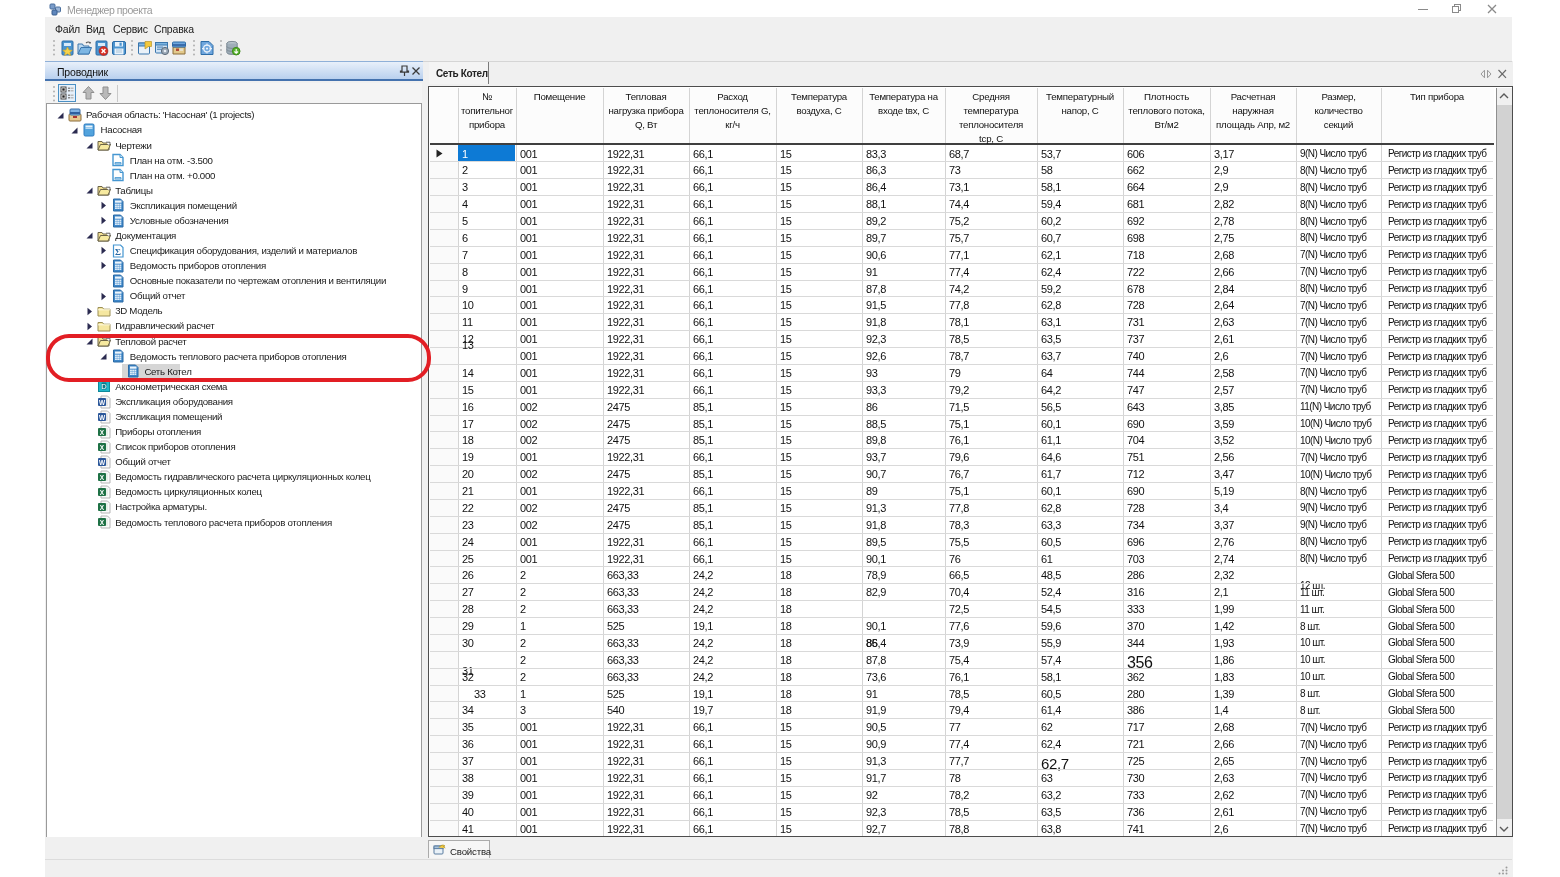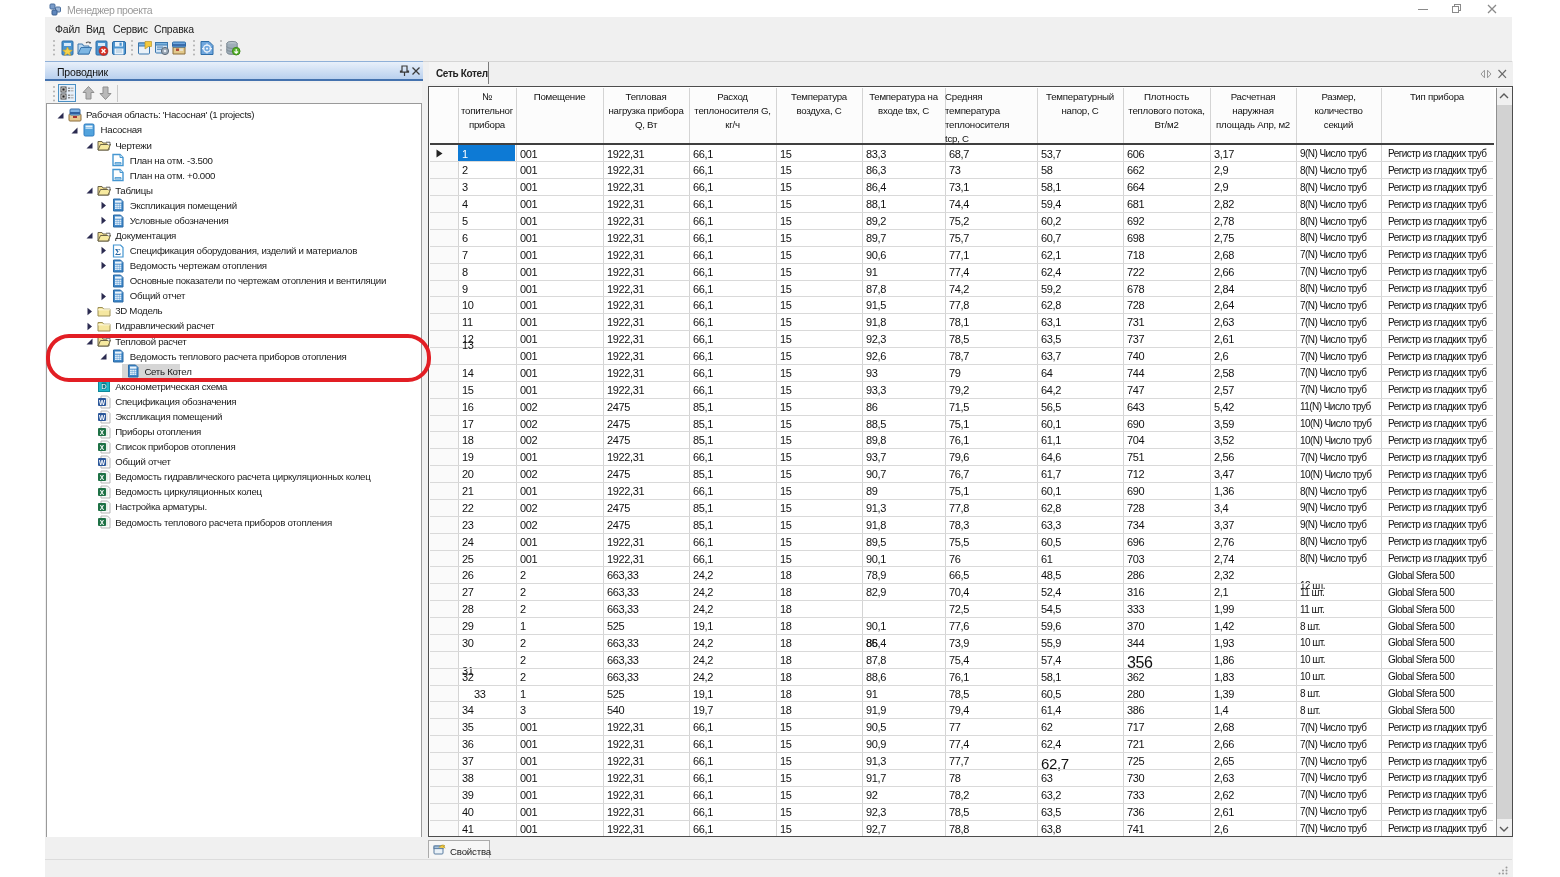--- a/index.html
+++ b/index.html
@@ -275,21 +275,21 @@
       <rect x="6.2" y="5.6" width="1.9" height="1.6"></rect>
       <rect x="8.4" y="5.6" width="1.9" height="1.6"></rect>
       <rect x="4" y="7.5" width="1.9" height="1.6"></rect>
       <rect x="6.2" y="7.5" width="1.9" height="1.6"></rect>
       <rect x="8.4" y="7.5" width="1.9" height="1.6"></rect>
       <rect x="4" y="9.4" width="1.9" height="1.6"></rect>
       <rect x="6.2" y="9.4" width="1.9" height="1.6"></rect>
       <rect x="8.4" y="9.4" width="1.9" height="1.6"></rect>
     </g>
   </svg>
-<div class="txt" style="left:129.8px;top:260.1px;font-size:9.7px;letter-spacing:-0.3px;color:#1a1a1a">Ведомость чертежам отопления</div>
+<div class="txt" style="left:129.8px;top:260.1px;font-size:9.7px;letter-spacing:-0.3px;color:#1a1a1a">Ведомость приборов отопления</div>
 <svg class="ab" style="left:111.3px;top:273.88px" width="14" height="14" viewBox="0 0 14 14">
     <path d="M2.5 1 L9.5 1 L12 3.5 L12 13 L2.5 13 Z" fill="#3f87c9" stroke="#2a6aa5" stroke-width="1"></path>
     <rect x="4" y="2.5" width="6.5" height="2.2" fill="#eef6fc"></rect>
     <g fill="#dcebf7">
       <rect x="4" y="5.6" width="1.9" height="1.6"></rect>
       <rect x="6.2" y="5.6" width="1.9" height="1.6"></rect>
       <rect x="8.4" y="5.6" width="1.9" height="1.6"></rect>
       <rect x="4" y="7.5" width="1.9" height="1.6"></rect>
       <rect x="6.2" y="7.5" width="1.9" height="1.6"></rect>
       <rect x="8.4" y="7.5" width="1.9" height="1.6"></rect>
@@ -389,21 +389,21 @@
     <path d="M4 1 L10.5 1 L13 3.5 L13 13 L4 13 Z" fill="#fbfbfb" stroke="#b5b5b5" stroke-width="1"></path>
     <g stroke="#c9c9c9" stroke-width="0.8">
       <path d="M6 4 L11 4"></path>
       <path d="M6 6 L11 6"></path>
       <path d="M6 8 L11 8"></path>
       <path d="M6 10 L11 10"></path>
     </g>
     <rect x="1" y="3" width="8" height="8" rx="1" fill="#2b579a"></rect>
     <text x="5" y="9.6" font-size="6.5" font-weight="bold" fill="#fff" text-anchor="middle" font-family="Liberation Sans">W</text>
   </svg>
-<div class="txt" style="left:115.2px;top:395.8px;font-size:9.7px;letter-spacing:-0.3px;color:#1a1a1a">Спецификация обозначения</div>
+<div class="txt" style="left:115.2px;top:395.8px;font-size:9.7px;letter-spacing:-0.3px;color:#1a1a1a">Экспликация оборудования</div>
 <svg class="ab" style="left:96.7px;top:409.6px" width="14" height="14" viewBox="0 0 14 14">
     <path d="M4 1 L10.5 1 L13 3.5 L13 13 L4 13 Z" fill="#fbfbfb" stroke="#b5b5b5" stroke-width="1"></path>
     <g stroke="#c9c9c9" stroke-width="0.8">
       <path d="M6 4 L11 4"></path>
       <path d="M6 6 L11 6"></path>
       <path d="M6 8 L11 8"></path>
       <path d="M6 10 L11 10"></path>
     </g>
     <rect x="1" y="3" width="8" height="8" rx="1" fill="#2b579a"></rect>
     <text x="5" y="9.6" font-size="6.5" font-weight="bold" fill="#fff" text-anchor="middle" font-family="Liberation Sans">W</text>
@@ -517,21 +517,21 @@
 <div class="ab" style="left:1209.5px;top:87.5px;width:1px;height:748.0px;background:#d4d4d4"></div>
 <div class="ab" style="left:1295.5px;top:87.5px;width:1px;height:748.0px;background:#d4d4d4"></div>
 <div class="ab" style="left:1380.5px;top:87.5px;width:1px;height:748.0px;background:#d4d4d4"></div>
 <div class="ab" style="left:429.5px;top:143.2px;width:1064.5px;height:1.8px;background:#3f3f3f"></div>
 <div class="ab" style="left:458px;top:89.5px;width:58px;text-align:center;font-size:9.7px;letter-spacing:-0.25px;line-height:14px;color:#111;white-space:nowrap">№<br>топительног<br>прибора</div>
 <div class="ab" style="left:516px;top:89.5px;width:87px;text-align:center;font-size:9.7px;letter-spacing:-0.25px;line-height:14px;color:#111;white-space:nowrap">Помещение</div>
 <div class="ab" style="left:603px;top:89.5px;width:86px;text-align:center;font-size:9.7px;letter-spacing:-0.25px;line-height:14px;color:#111;white-space:nowrap">Тепловая<br>нагрузка прибора<br>Q, Вт</div>
 <div class="ab" style="left:689px;top:89.5px;width:87px;text-align:center;font-size:9.7px;letter-spacing:-0.25px;line-height:14px;color:#111;white-space:nowrap">Расход<br>теплоносителя G,<br>кг/ч</div>
 <div class="ab" style="left:776px;top:89.5px;width:86px;text-align:center;font-size:9.7px;letter-spacing:-0.25px;line-height:14px;color:#111;white-space:nowrap">Температура<br>воздуха, С</div>
 <div class="ab" style="left:862px;top:89.5px;width:83px;text-align:center;font-size:9.7px;letter-spacing:-0.25px;line-height:14px;color:#111;white-space:nowrap">Температура на<br>входе tвх, С</div>
-<div class="ab" style="left:945px;top:89.5px;width:92px;font-size:9.7px;letter-spacing:-0.25px;line-height:14px;color:#111;white-space:nowrap">Средняя<br>температура<br>теплоносителя<br>tср, С</div>
+<div class="ab" style="left:945px;top:89.5px;width:92px;text-align:center;font-size:9.7px;letter-spacing:-0.25px;line-height:14px;color:#111;white-space:nowrap">Средняя<br>температура<br>теплоносителя<br>tср, С</div>
 <div class="ab" style="left:1037px;top:89.5px;width:86px;text-align:center;font-size:9.7px;letter-spacing:-0.25px;line-height:14px;color:#111;white-space:nowrap">Температурный<br>напор, С</div>
 <div class="ab" style="left:1123px;top:89.5px;width:87px;text-align:center;font-size:9.7px;letter-spacing:-0.25px;line-height:14px;color:#111;white-space:nowrap">Плотность<br>теплового потока,<br>Вт/м2</div>
 <div class="ab" style="left:1210px;top:89.5px;width:86px;text-align:center;font-size:9.7px;letter-spacing:-0.25px;line-height:14px;color:#111;white-space:nowrap">Расчетная<br>наружная<br>площадь Апр, м2</div>
 <div class="ab" style="left:1296px;top:89.5px;width:85px;text-align:center;font-size:9.7px;letter-spacing:-0.25px;line-height:14px;color:#111;white-space:nowrap">Размер,<br>количество<br>секций</div>
 <div class="ab" style="left:1381px;top:89.5px;width:112px;text-align:center;font-size:9.7px;letter-spacing:-0.25px;line-height:14px;color:#111;white-space:nowrap">Тип прибора</div>
 <div class="ab" style="left:458px;top:145.00px;width:57px;height:15.9px;background:#0d7ad5"></div>
 <svg class="ab" style="left:435px;top:148.80px" width="9" height="9" viewBox="0 0 9 9">
     <path d="M1.5 0.5 L7.5 4.5 L1.5 8.5 Z" fill="#222"></path>
   </svg>
 <div class="txt" style="left:462px;top:147.60px;font-size:11px;letter-spacing:-0.35px;color:#fff">1</div>
@@ -731,21 +731,21 @@
 <div class="ab" style="left:429.5px;top:397.62px;width:1063.5px;height:1px;background:#d9d9d9"></div>
 <div class="txt" style="left:462px;top:400.73px;font-size:11px;letter-spacing:-0.35px;color:#111">16</div>
 <div class="txt" style="left:520px;top:400.73px;font-size:11px;letter-spacing:-0.35px;color:#111">002</div>
 <div class="txt" style="left:607px;top:400.73px;font-size:11px;letter-spacing:-0.35px;color:#111">2475</div>
 <div class="txt" style="left:693px;top:400.73px;font-size:11px;letter-spacing:-0.35px;color:#111">85,1</div>
 <div class="txt" style="left:780px;top:400.73px;font-size:11px;letter-spacing:-0.35px;color:#111">15</div>
 <div class="txt" style="left:866px;top:400.73px;font-size:11px;letter-spacing:-0.35px;color:#111">86</div>
 <div class="txt" style="left:949px;top:400.73px;font-size:11px;letter-spacing:-0.35px;color:#111">71,5</div>
 <div class="txt" style="left:1041px;top:400.73px;font-size:11px;letter-spacing:-0.35px;color:#111">56,5</div>
 <div class="txt" style="left:1127px;top:400.73px;font-size:11px;letter-spacing:-0.35px;color:#111">643</div>
-<div class="txt" style="left:1214px;top:400.73px;font-size:11px;letter-spacing:-0.35px;color:#111">5,42</div>
+<div class="txt" style="left:1214px;top:400.73px;font-size:11px;letter-spacing:-0.35px;color:#111">3,85</div>
 <div class="txt" style="left:1300px;top:401.23px;font-size:10px;letter-spacing:-0.55px;color:#111">11(N) Число труб</div>
 <div class="txt" style="left:1388px;top:401.23px;font-size:10px;letter-spacing:-0.55px;color:#111">Регистр из гладких труб</div>
 <div class="ab" style="left:429.5px;top:414.50px;width:1063.5px;height:1px;background:#d9d9d9"></div>
 <div class="txt" style="left:462px;top:417.60px;font-size:11px;letter-spacing:-0.35px;color:#111">17</div>
 <div class="txt" style="left:520px;top:417.60px;font-size:11px;letter-spacing:-0.35px;color:#111">002</div>
 <div class="txt" style="left:607px;top:417.60px;font-size:11px;letter-spacing:-0.35px;color:#111">2475</div>
 <div class="txt" style="left:693px;top:417.60px;font-size:11px;letter-spacing:-0.35px;color:#111">85,1</div>
 <div class="txt" style="left:780px;top:417.60px;font-size:11px;letter-spacing:-0.35px;color:#111">15</div>
 <div class="txt" style="left:866px;top:417.60px;font-size:11px;letter-spacing:-0.35px;color:#111">88,5</div>
 <div class="txt" style="left:949px;top:417.60px;font-size:11px;letter-spacing:-0.35px;color:#111">75,1</div>
@@ -796,21 +796,21 @@
 <div class="ab" style="left:429.5px;top:482.00px;width:1063.5px;height:1px;background:#d9d9d9"></div>
 <div class="txt" style="left:462px;top:485.10px;font-size:11px;letter-spacing:-0.35px;color:#111">21</div>
 <div class="txt" style="left:520px;top:485.10px;font-size:11px;letter-spacing:-0.35px;color:#111">001</div>
 <div class="txt" style="left:607px;top:485.10px;font-size:11px;letter-spacing:-0.35px;color:#111">1922,31</div>
 <div class="txt" style="left:693px;top:485.10px;font-size:11px;letter-spacing:-0.35px;color:#111">66,1</div>
 <div class="txt" style="left:780px;top:485.10px;font-size:11px;letter-spacing:-0.35px;color:#111">15</div>
 <div class="txt" style="left:866px;top:485.10px;font-size:11px;letter-spacing:-0.35px;color:#111">89</div>
 <div class="txt" style="left:949px;top:485.10px;font-size:11px;letter-spacing:-0.35px;color:#111">75,1</div>
 <div class="txt" style="left:1041px;top:485.10px;font-size:11px;letter-spacing:-0.35px;color:#111">60,1</div>
 <div class="txt" style="left:1127px;top:485.10px;font-size:11px;letter-spacing:-0.35px;color:#111">690</div>
-<div class="txt" style="left:1214px;top:485.10px;font-size:11px;letter-spacing:-0.35px;color:#111">1,36</div>
+<div class="txt" style="left:1214px;top:485.10px;font-size:11px;letter-spacing:-0.35px;color:#111">5,19</div>
 <div class="txt" style="left:1300px;top:485.60px;font-size:10px;letter-spacing:-0.55px;color:#111">8(N) Число труб</div>
 <div class="txt" style="left:1388px;top:485.60px;font-size:10px;letter-spacing:-0.55px;color:#111">Регистр из гладких труб</div>
 <div class="ab" style="left:429.5px;top:498.88px;width:1063.5px;height:1px;background:#d9d9d9"></div>
 <div class="txt" style="left:462px;top:501.98px;font-size:11px;letter-spacing:-0.35px;color:#111">22</div>
 <div class="txt" style="left:520px;top:501.98px;font-size:11px;letter-spacing:-0.35px;color:#111">002</div>
 <div class="txt" style="left:607px;top:501.98px;font-size:11px;letter-spacing:-0.35px;color:#111">2475</div>
 <div class="txt" style="left:693px;top:501.98px;font-size:11px;letter-spacing:-0.35px;color:#111">85,1</div>
 <div class="txt" style="left:780px;top:501.98px;font-size:11px;letter-spacing:-0.35px;color:#111">15</div>
 <div class="txt" style="left:866px;top:501.98px;font-size:11px;letter-spacing:-0.35px;color:#111">91,3</div>
 <div class="txt" style="left:949px;top:501.98px;font-size:11px;letter-spacing:-0.35px;color:#111">77,8</div>
@@ -935,21 +935,21 @@
 <div class="txt" style="left:1127px;top:653.85px;font-size:16px;letter-spacing:-0.35px;color:#111">356</div>
 <div class="txt" style="left:1214px;top:653.85px;font-size:11px;letter-spacing:-0.35px;color:#111">1,86</div>
 <div class="txt" style="left:1300px;top:654.35px;font-size:10px;letter-spacing:-0.55px;color:#111">10 шт.</div>
 <div class="txt" style="left:1388px;top:654.35px;font-size:10px;letter-spacing:-0.55px;color:#111">Global Sfera 500</div>
 <div class="ab" style="left:429.5px;top:667.62px;width:1063.5px;height:1px;background:#d9d9d9"></div>
 <div class="txt" style="left:462px;top:670.73px;font-size:11px;letter-spacing:-0.35px;color:#111">32</div>
 <div class="txt" style="left:520px;top:670.73px;font-size:11px;letter-spacing:-0.35px;color:#111">2</div>
 <div class="txt" style="left:607px;top:670.73px;font-size:11px;letter-spacing:-0.35px;color:#111">663,33</div>
 <div class="txt" style="left:693px;top:670.73px;font-size:11px;letter-spacing:-0.35px;color:#111">24,2</div>
 <div class="txt" style="left:780px;top:670.73px;font-size:11px;letter-spacing:-0.35px;color:#111">18</div>
-<div class="txt" style="left:866px;top:670.73px;font-size:11px;letter-spacing:-0.35px;color:#111">88,6</div>
+<div class="txt" style="left:866px;top:670.73px;font-size:11px;letter-spacing:-0.35px;color:#111">73,6</div>
 <div class="txt" style="left:949px;top:670.73px;font-size:11px;letter-spacing:-0.35px;color:#111">76,1</div>
 <div class="txt" style="left:1041px;top:670.73px;font-size:11px;letter-spacing:-0.35px;color:#111">58,1</div>
 <div class="txt" style="left:1127px;top:670.73px;font-size:11px;letter-spacing:-0.35px;color:#111">362</div>
 <div class="txt" style="left:1214px;top:670.73px;font-size:11px;letter-spacing:-0.35px;color:#111">1,83</div>
 <div class="txt" style="left:1300px;top:671.23px;font-size:10px;letter-spacing:-0.55px;color:#111">10 шт.</div>
 <div class="txt" style="left:1388px;top:671.23px;font-size:10px;letter-spacing:-0.55px;color:#111">Global Sfera 500</div>
 <div class="ab" style="left:429.5px;top:684.50px;width:1063.5px;height:1px;background:#d9d9d9"></div>
 <div class="txt" style="left:474px;top:687.60px;font-size:11px;letter-spacing:-0.35px;color:#111">33</div>
 <div class="txt" style="left:520px;top:687.60px;font-size:11px;letter-spacing:-0.35px;color:#111">1</div>
 <div class="txt" style="left:607px;top:687.60px;font-size:11px;letter-spacing:-0.35px;color:#111">525</div>

